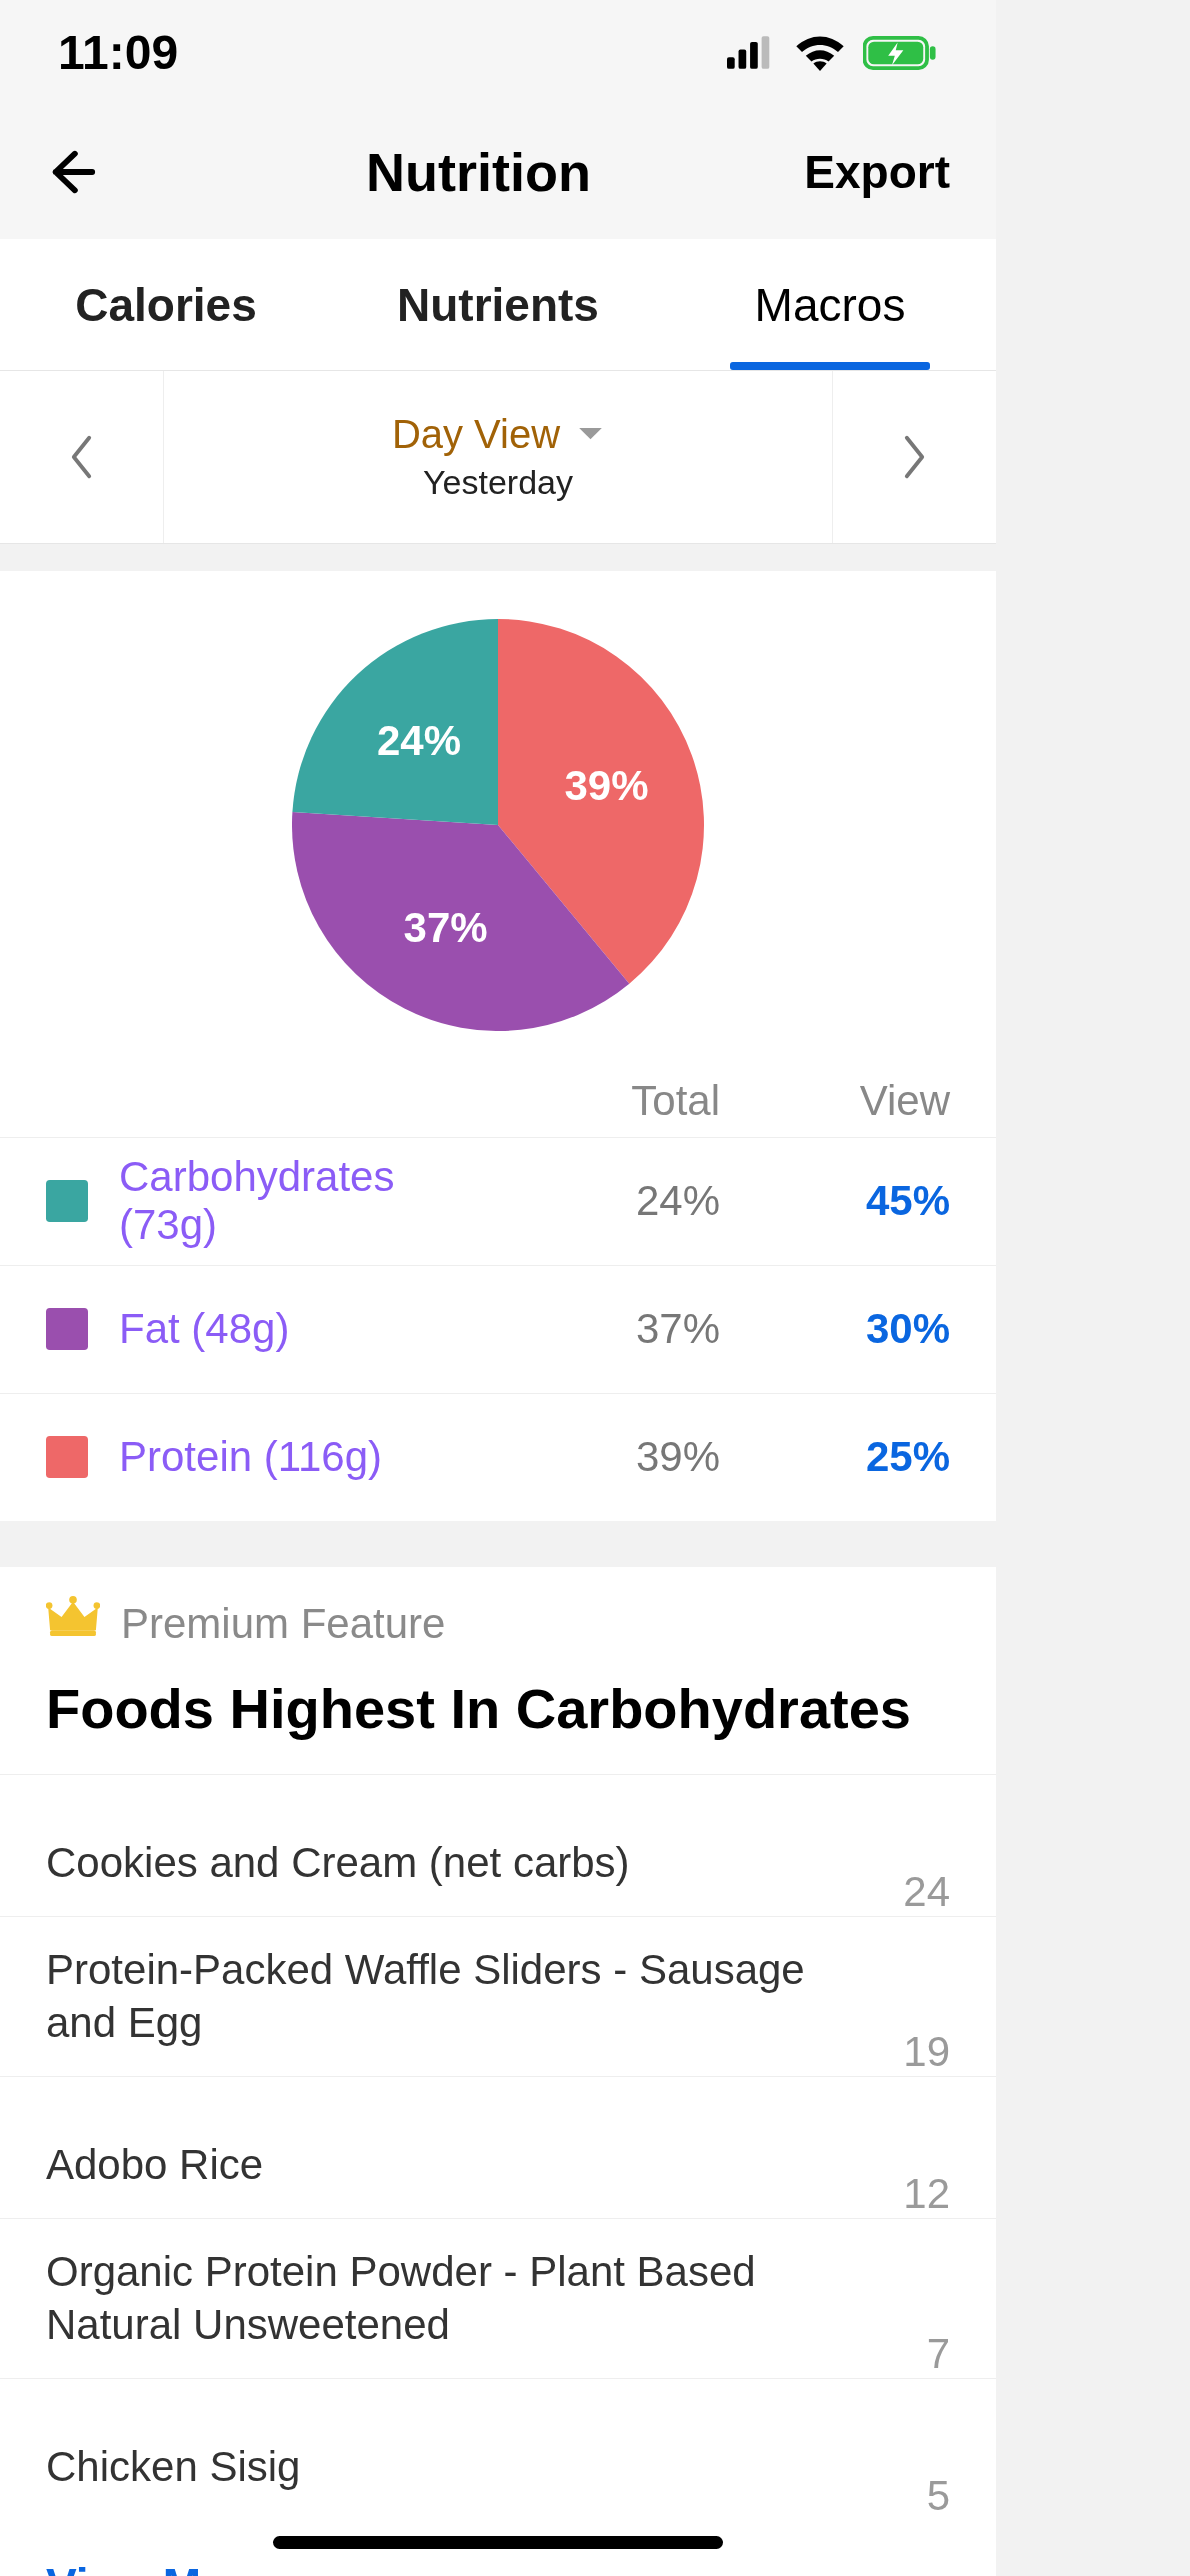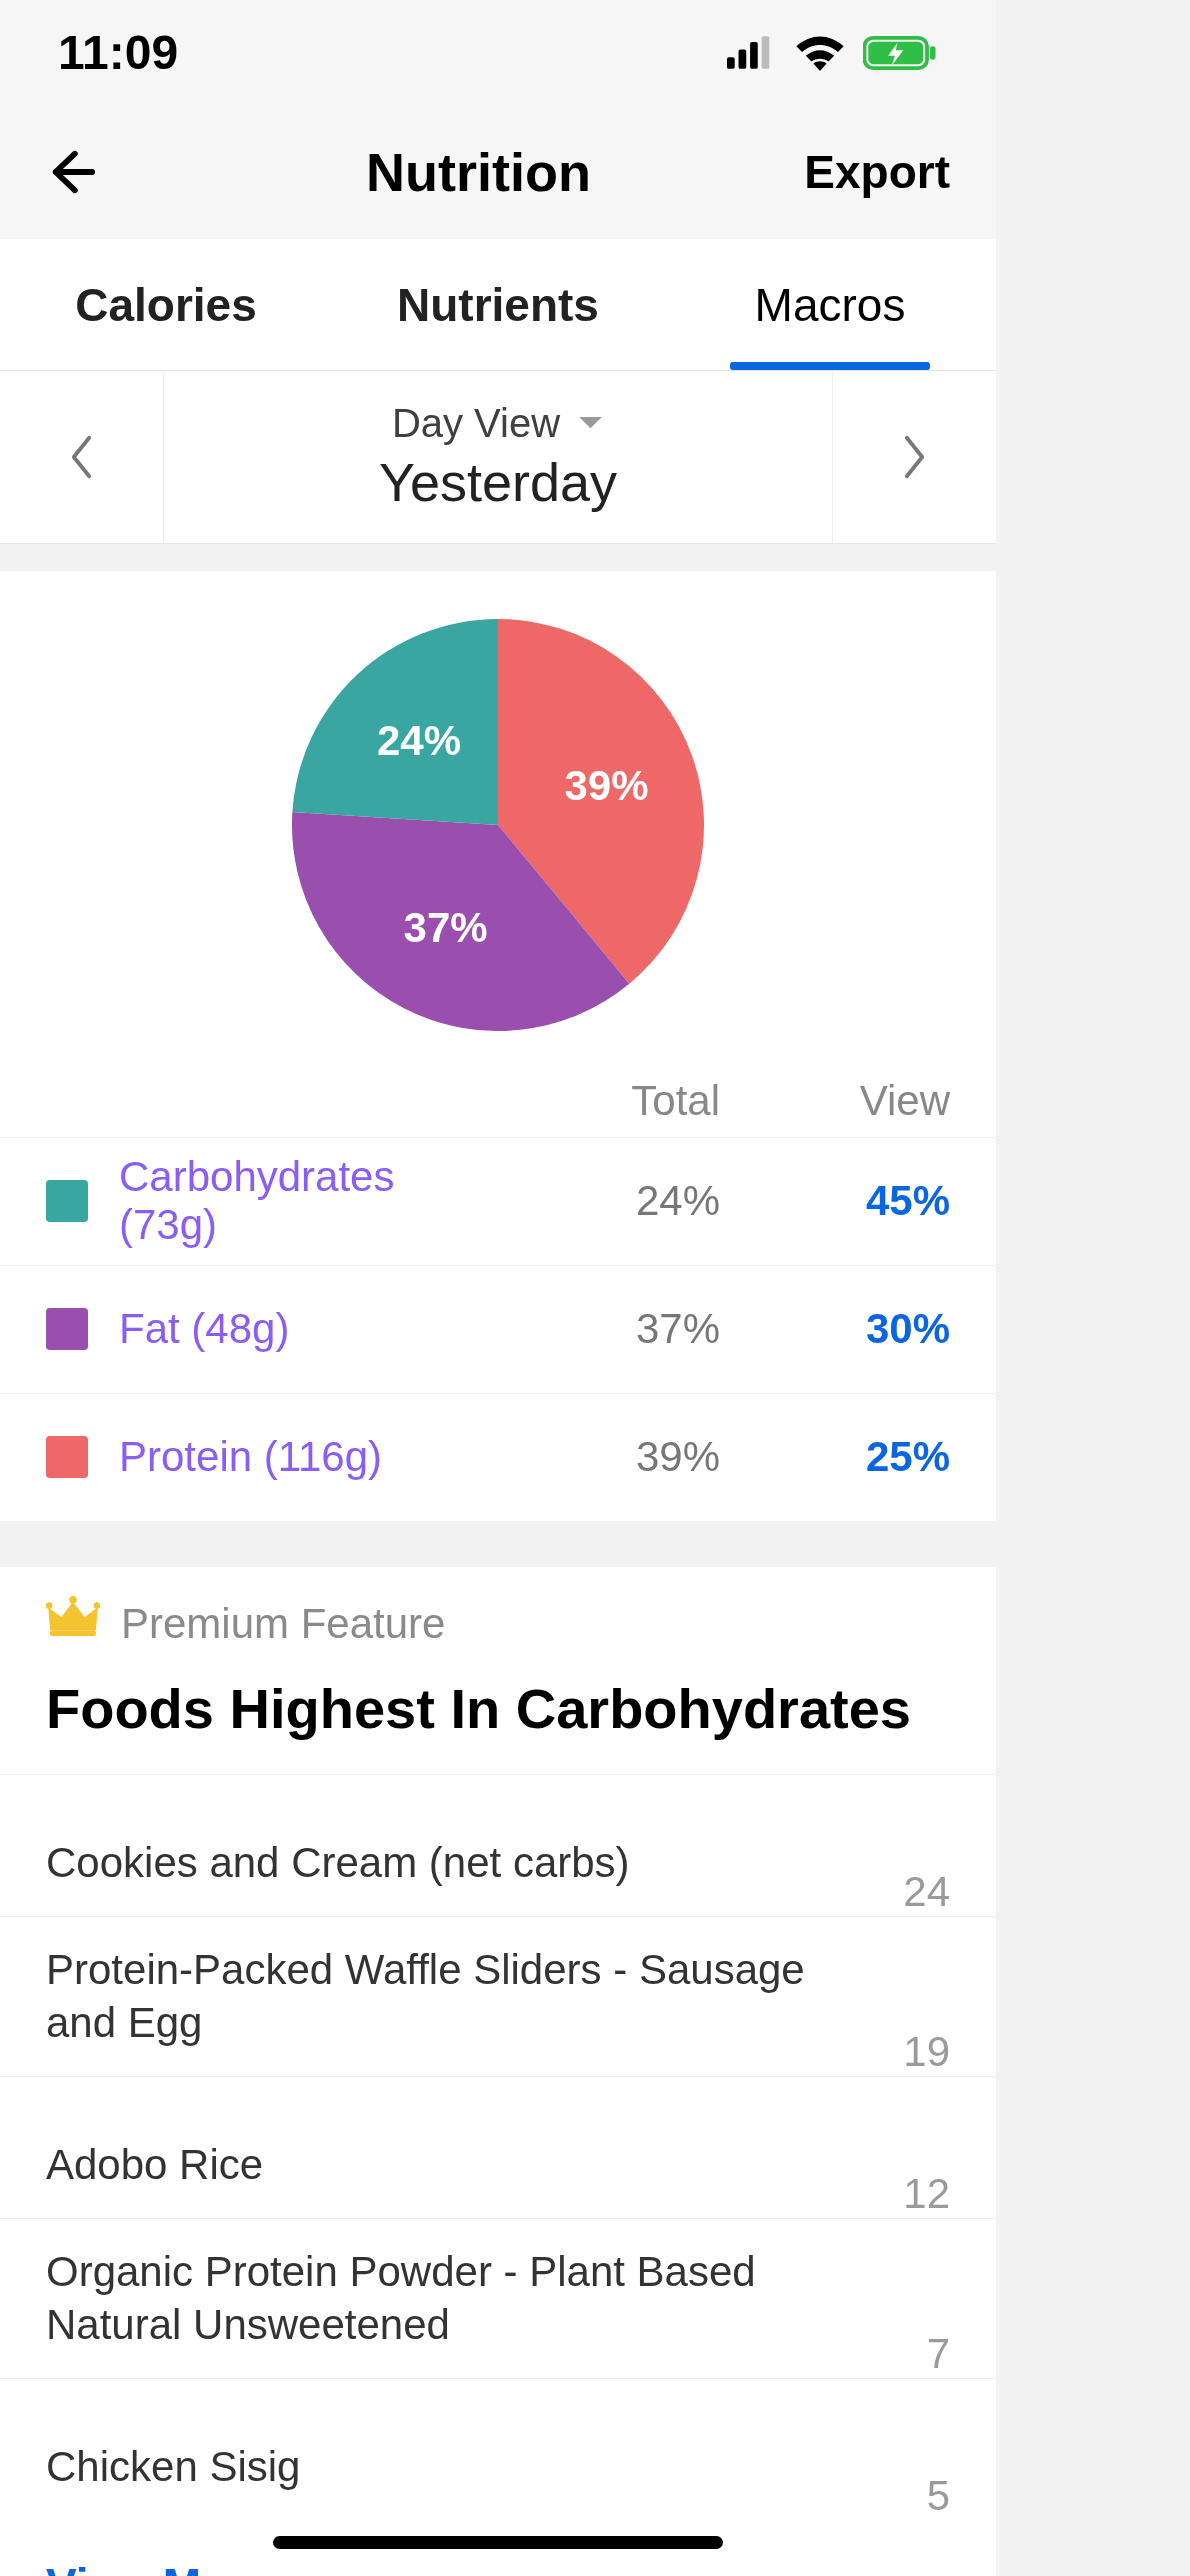--- a/index.html
+++ b/index.html
@@ -20,22 +20,22 @@
   
   .tabs { display: flex; background: #fff; height: 132px; border-bottom: 1px solid #e6e6e6; }
   .tab { flex: 1; display: flex; align-items: center; justify-content: center; font-size: 46px; font-weight: 600; color: #222; position: relative; }
   .tab.active { color: #000; font-weight: 400; }
   .tab.active::after { content: ""; position: absolute; bottom: 0; left: 20%; right: 20%; height: 7.7px; background: #0a66e0; border-radius: 2.9px; }
 
   
   .date-row { display: flex; align-items: stretch; background: #fff; height: 173px; border-bottom: 1px solid #e6e6e6; }
   .date-arrow { width: 163px; display: flex; align-items: center; justify-content: center; color: #555; }
   .date-center { flex: 1; border-left: 1px solid #eee; border-right: 1px solid #eee; display: flex; flex-direction: column; align-items: center; justify-content: center; gap: 5.8px; }
-  .date-view-line { display: flex; align-items: center; gap: 17px; color: #404040; font-size: 40px; }
-  .date-label { font-size: 54px; font-weight: 500; color: #222; }
+  .date-view-line { display: flex; align-items: center; gap: 17px; color: #a16207; font-size: 40px; }
+  .date-label { font-size: 34px; font-weight: 500; color: #222; }
 
   .section-gap { height: 27px; background: #f2f2f2; }
 
   
   .chart-card { background: #fff; padding-top: 48px; }
   .pie-wrap { width: 100%; display: flex; justify-content: center; }
   .pie { width: 412px; height: 412px; position: relative; }
   .pie svg { width: 100%; height: 100%; display: block; }
   .pie-label { position: absolute; color: #fff; font-size: 42px; font-weight: 700; transform: translate(-50%, -50%); }
 

